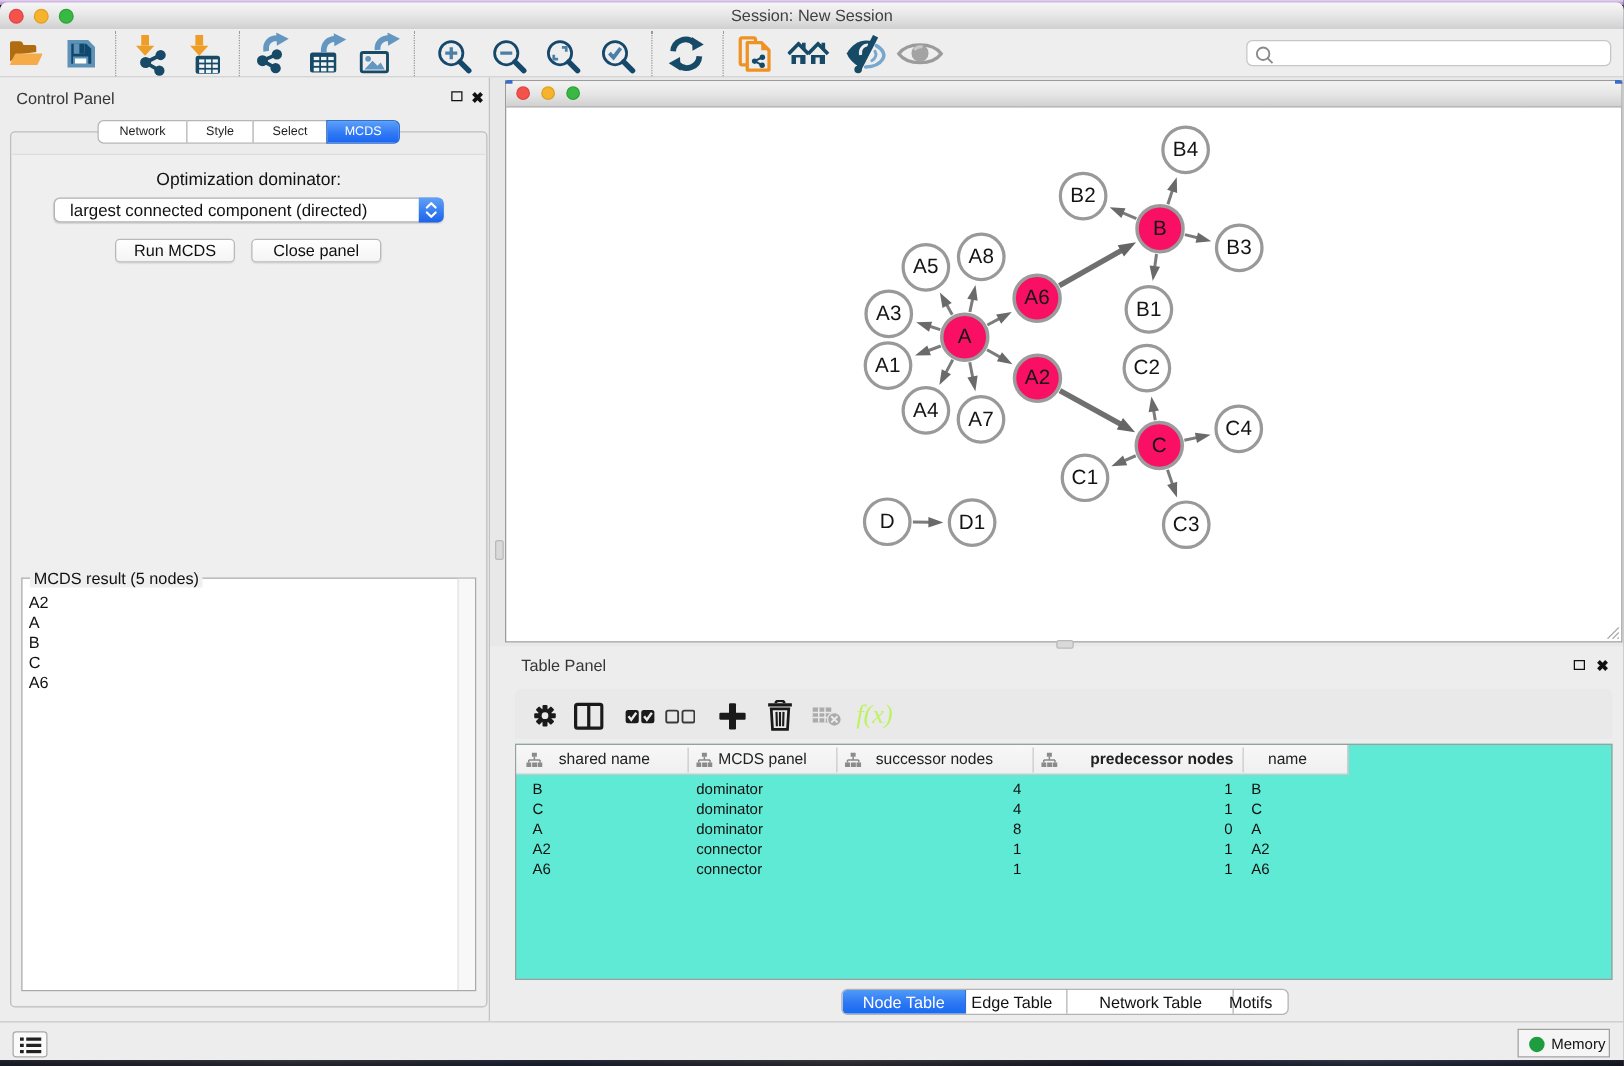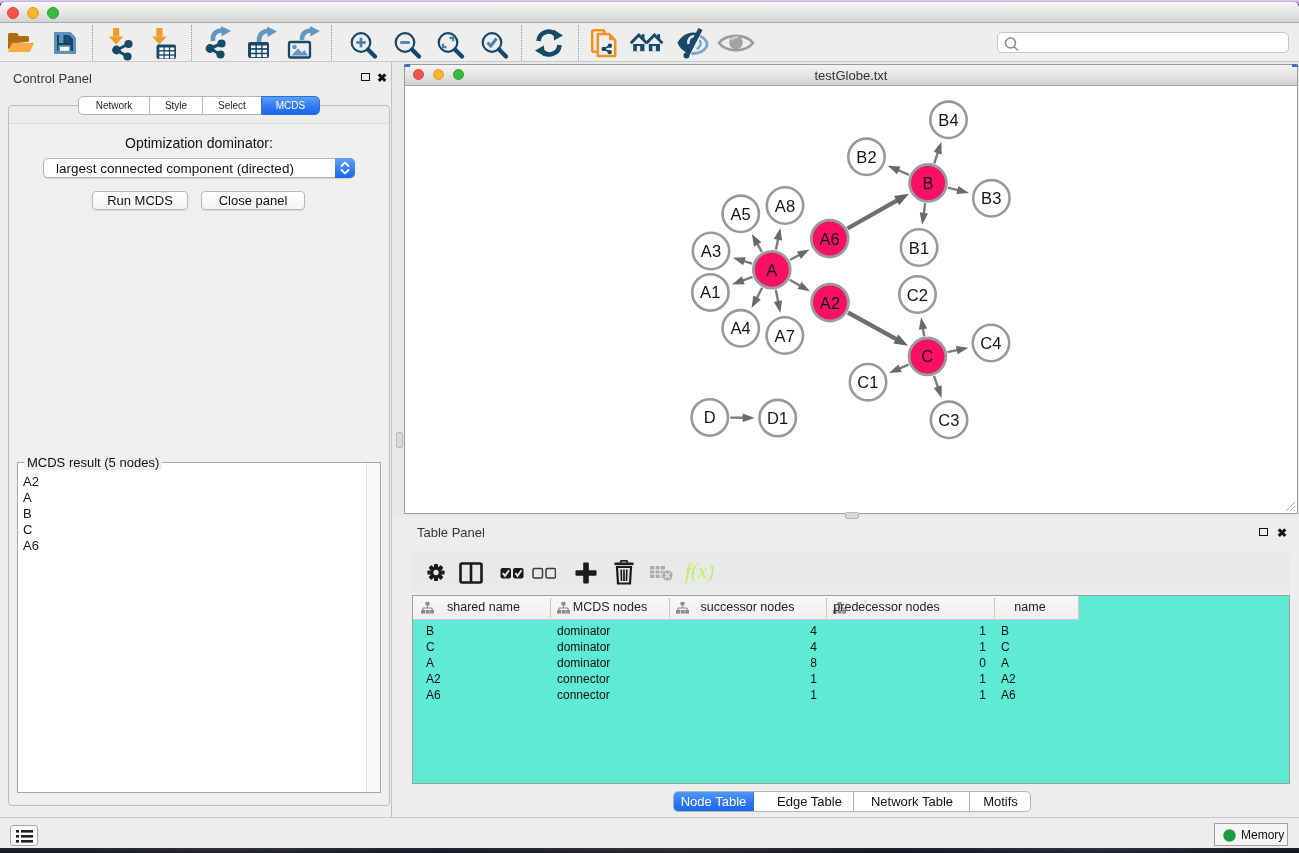--- a/index.html
+++ b/index.html
@@ -87,20 +87,21 @@
 #darkstrip { left:0; top:848px; width:1299px; height:5px;
   background:linear-gradient(180deg,#353b49 0%,#232837 35%,#151923 100%); }
 #darkstrip:after { content:""; position:absolute; inset:0;
   background:linear-gradient(90deg,rgba(20,22,30,0.55),rgba(60,52,40,0.25) 18%,rgba(20,24,36,0.5) 34%,rgba(70,58,44,0.3) 52%,rgba(16,18,28,0.55) 68%,rgba(54,58,70,0.25) 84%,rgba(14,16,24,0.6)); }
 .handle { position:absolute; background:#d9d9d9; border:1px solid #b9b9b9; border-radius:2px; }
 </style></head><body>
 
 <div id="purple" class="abs"></div>
 <div id="winbg" class="abs"></div>
 <div id="titlebar" class="abs">
+  <div class="t">Session: New Session</div>
   <div class="light" style="left:7px;background:#f5524c;border:1px solid #dd4741;"></div>
   <div class="light" style="left:27px;background:#f6b32e;border:1px solid #dda123;"></div>
   <div class="light" style="left:47px;background:#39b944;border:1px solid #2aa336;"></div>
 </div>
 <div id="toolbar" class="abs">
   <div class="tsep" style="left:92px;top:2px;"></div>
   <div class="tsep" style="left:191px;top:2px;"></div>
   <div class="tsep" style="left:331px;top:2px;"></div>
   <div class="tsep" style="left:521px;top:2px;"></div>
   <div class="tsep" style="left:578px;top:2px;"></div>
@@ -270,21 +271,20 @@
   <div class="li" style="top:27px;">A</div>
   <div class="li" style="top:43px;">B</div>
   <div class="li" style="top:59px;">C</div>
   <div class="li" style="top:75px;">A6</div>
 </div>
 <div id="desktop" class="abs"></div>
 <div id="south" class="abs"></div>
 
 <div id="netframe" class="abs">
   <div id="nettitle">
-    <div class="t">testGlobe.txt</div>
     <div class="light" style="left:8px;top:4px;width:11px;height:11px;background:#f5524c;border:1px solid #dd4741;"></div>
     <div class="light" style="left:28px;top:4px;width:11px;height:11px;background:#f6b32e;border:1px solid #dda123;"></div>
     <div class="light" style="left:48px;top:4px;width:11px;height:11px;background:#39b944;border:1px solid #2aa336;"></div>
   </div>
   <div class="bluecorner" style="left:-1px;top:-1px;border-radius:3px 0 0 0;"></div>
   <div class="bluecorner" style="right:-1px;top:-1px;border-radius:0 3px 0 0;"></div>
   <svg width="13" height="13" style="position:absolute;right:1px;bottom:1px;">
     <line x1="3" y1="12" x2="12" y2="3" stroke="#aaa" stroke-width="1"></line>
     <line x1="7" y1="12" x2="12" y2="7" stroke="#aaa" stroke-width="1"></line>
     <line x1="11" y1="12" x2="12" y2="11" stroke="#aaa" stroke-width="1"></line>
@@ -457,23 +457,23 @@
 <rect x="9.2" y="8" width="3.8" height="3.6" fill="#8b8b8b"></rect>
 </svg>
 <svg width="13" height="13" style="position:absolute;left:420px;top:6px;">
 <rect x="4.5" y="0" width="4" height="3.4" fill="#8b8b8b"></rect>
 <path d="M6.5 3.4 V6 M2 6 H11 M2 6 V8 M11 6 V8" stroke="#8b8b8b" stroke-width="1.2" fill="none"></path>
 <rect x="0" y="8" width="4" height="3.6" fill="#8b8b8b"></rect>
 <rect x="4.7" y="8" width="4" height="3.6" fill="#8b8b8b"></rect>
 <rect x="9.2" y="8" width="3.8" height="3.6" fill="#8b8b8b"></rect>
 </svg>
     <div class="hcell" style="left:17px;width:107px;">shared name</div>
-    <div class="hcell" style="left:148px;width:98px;">MCDS nodes</div>
+    <div class="hcell" style="left:148px;width:98px;">MCDS panel</div>
     <div class="hcell" style="left:268px;width:133px;">successor nodes</div>
-    <div class="hcell" style="left:401px;width:145px;">predecessor nodes</div>
+    <div class="hcell" style="left:444px;width:145px;font-weight:bold;">predecessor nodes</div>
     <div class="hcell" style="left:575px;width:84px;">name</div>
   </div>
   <div class="cell" style="left:13px;top:28px;">B</div>
 <div class="cell" style="left:144px;top:28px;">dominator</div>
 <div class="cell" style="left:330px;top:28px;width:74px;text-align:right;">4</div>
 <div class="cell" style="left:500px;top:28px;width:73px;text-align:right;">1</div>
 <div class="cell" style="left:588px;top:28px;">B</div>
 <div class="cell" style="left:13px;top:44px;">C</div>
 <div class="cell" style="left:144px;top:44px;">dominator</div>
 <div class="cell" style="left:330px;top:44px;width:74px;text-align:right;">4</div>
@@ -489,23 +489,23 @@
 <div class="cell" style="left:330px;top:76px;width:74px;text-align:right;">1</div>
 <div class="cell" style="left:500px;top:76px;width:73px;text-align:right;">1</div>
 <div class="cell" style="left:588px;top:76px;">A2</div>
 <div class="cell" style="left:13px;top:92px;">A6</div>
 <div class="cell" style="left:144px;top:92px;">connector</div>
 <div class="cell" style="left:330px;top:92px;width:74px;text-align:right;">1</div>
 <div class="cell" style="left:500px;top:92px;width:73px;text-align:right;">1</div>
 <div class="cell" style="left:588px;top:92px;">A6</div>
 </div>
 <div id="btabs" class="abs">
-  <div class="btab sel" style="left:0;width:80px;">Node Table</div>
+  <div class="btab sel" style="left:0;width:99px;">Node Table</div>
   <div class="btab" style="left:92px;width:88px;">Edge Table</div>
-  <div class="btab" style="left:181px;width:115px;">Network Table</div>
+  <div class="btab" style="left:181px;width:132px;">Network Table</div>
   <div class="btab" style="left:297px;width:59px;border-right:none;">Motifs</div>
 </div>
 <div id="statusbar" class="abs">
   <div id="listbtn">
     <svg width="18" height="14" style="position:absolute;left:5px;top:3px;">
       <rect x="0" y="1" width="3" height="2.6" fill="#222"></rect>
         <rect x="5" y="1" width="12" height="2.6" fill="#222"></rect>
       <rect x="0" y="6" width="3" height="2.6" fill="#222"></rect>
         <rect x="5" y="6" width="12" height="2.6" fill="#222"></rect>
       <rect x="0" y="11" width="3" height="2.6" fill="#222"></rect>

